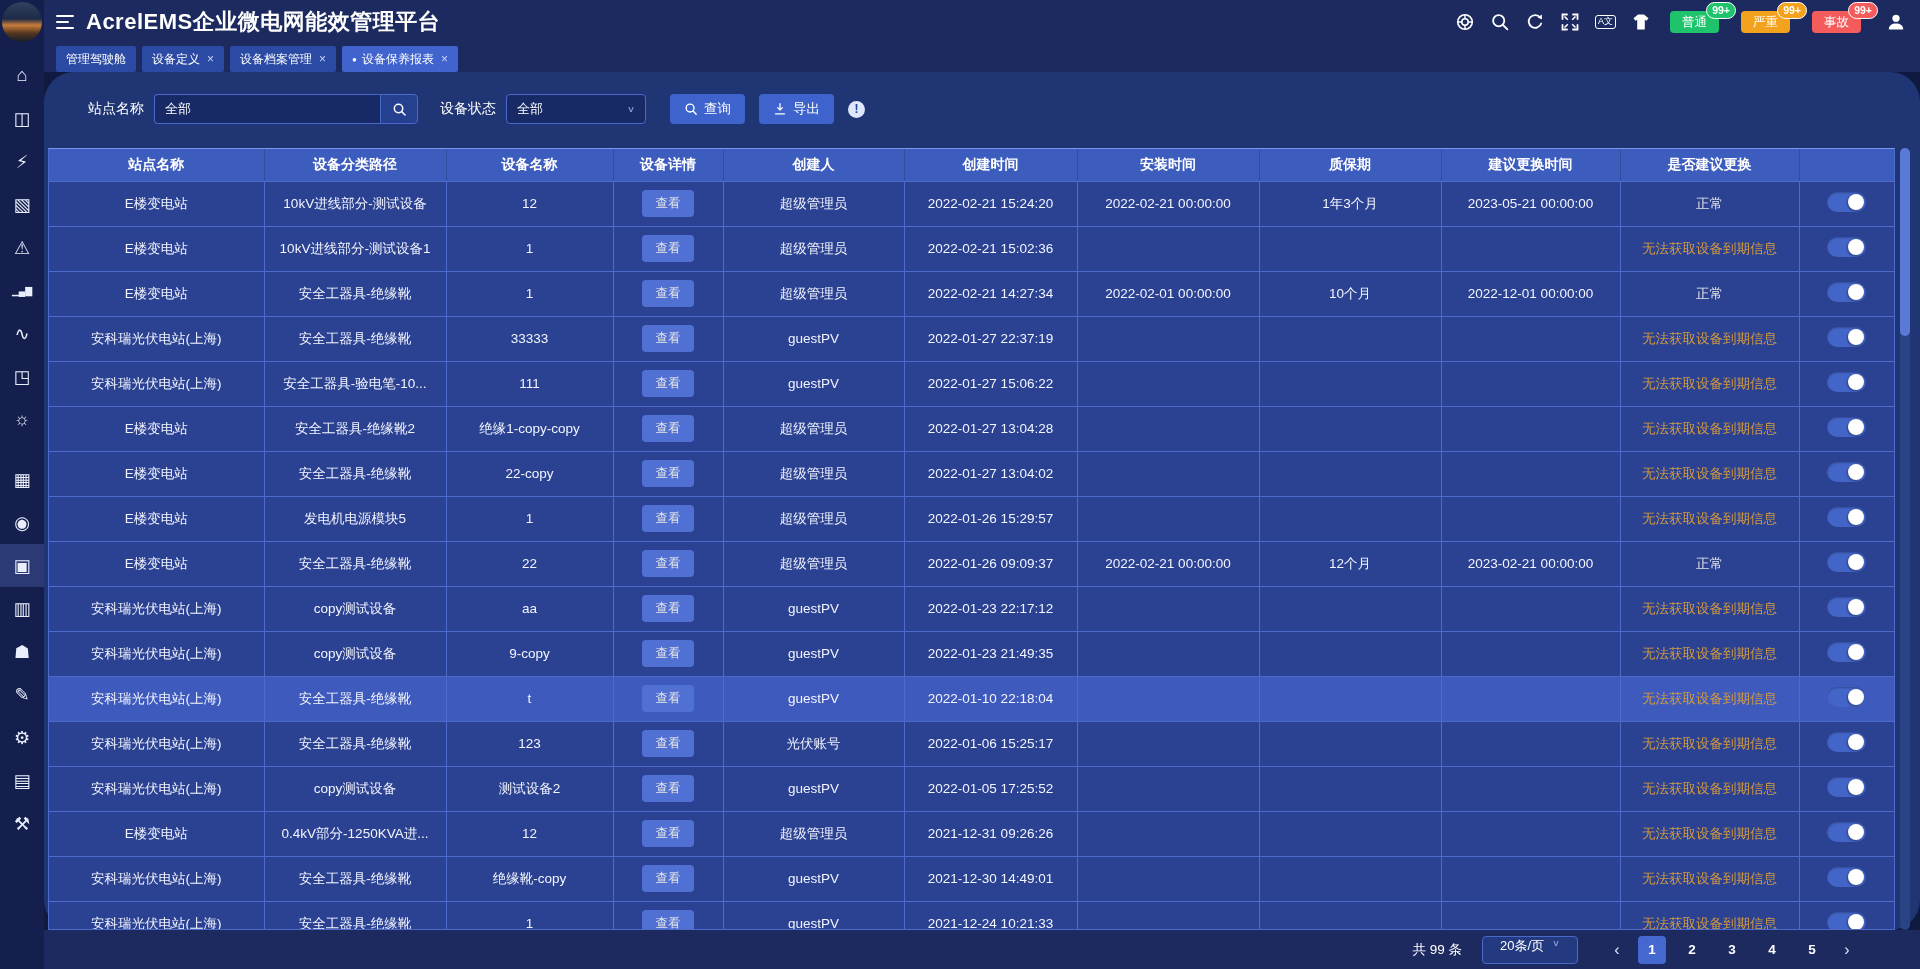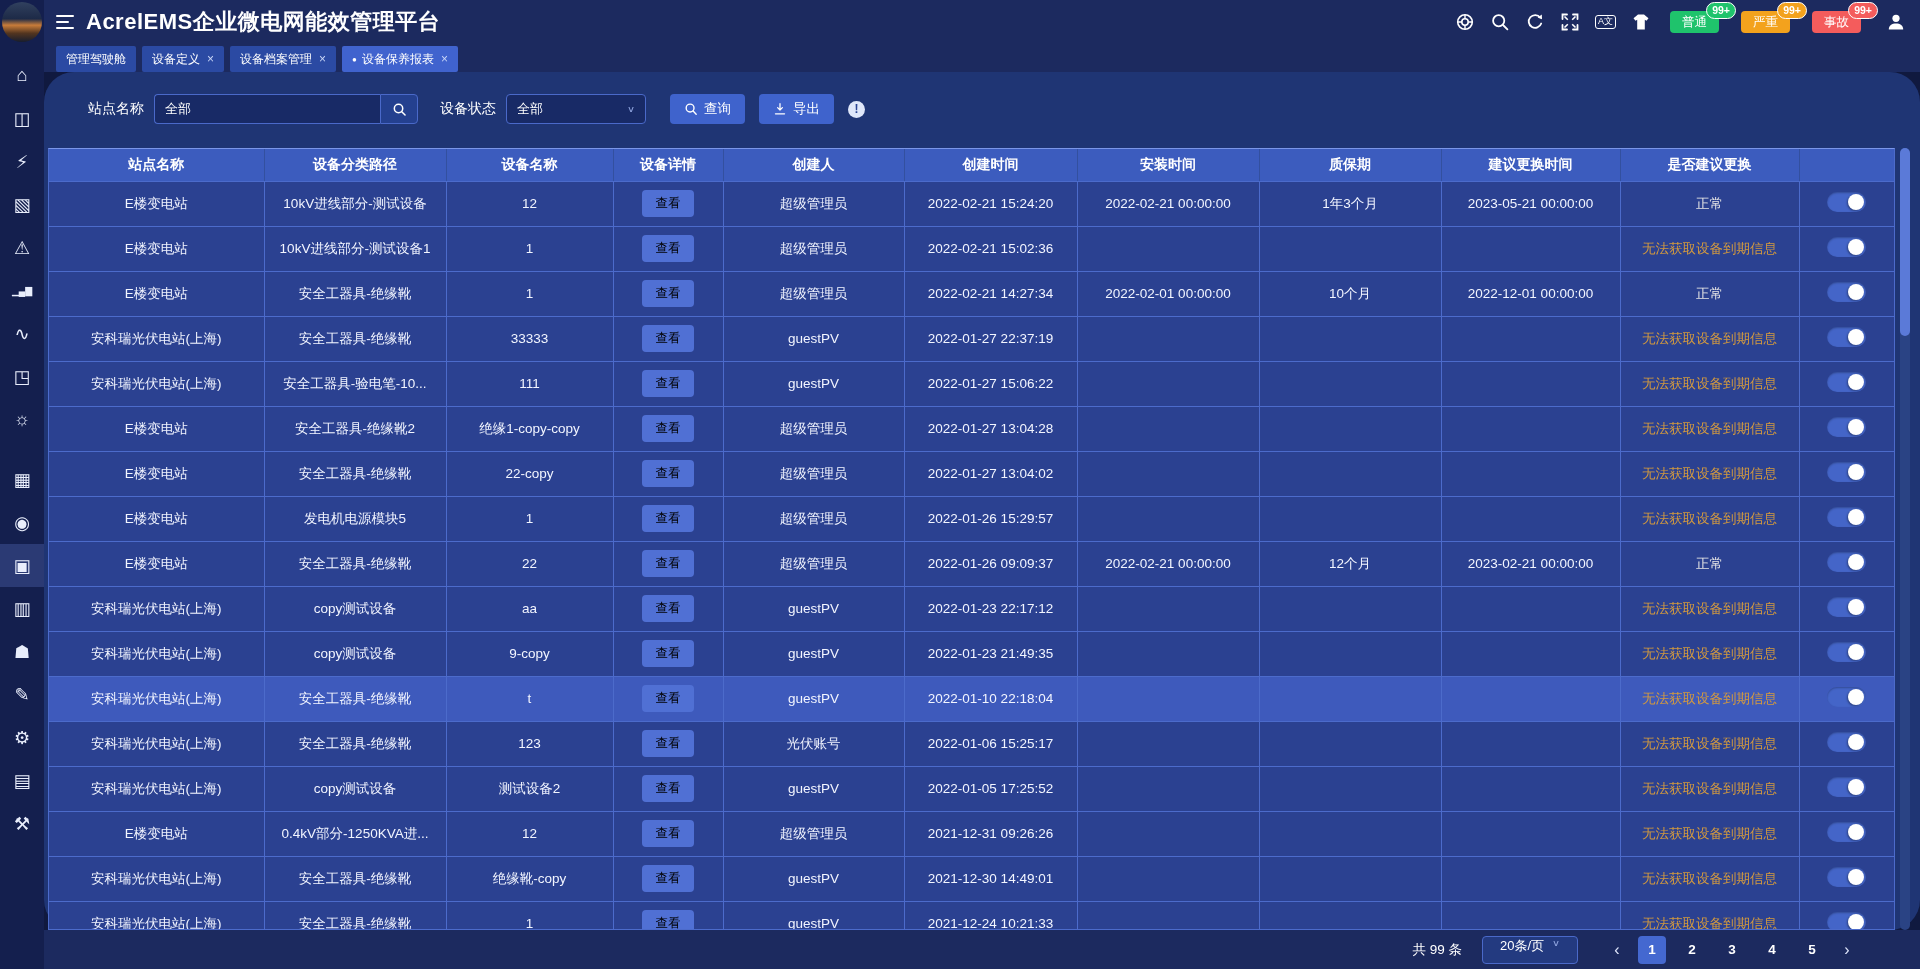--- a/index.html
+++ b/index.html
@@ -56,21 +56,21 @@
   .info-ico { width:17px; height:17px; border-radius:50%; background:#dfe7fa; color:#2a4494; font-size:12px; font-weight:bold; display:flex; align-items:center; justify-content:center; cursor:pointer; }
 
   
   .tablewrap { position:absolute; left:4px; top:76px; width:1847px; height:782px; overflow:hidden; border:1px solid #4c6bcb; border-top:1px solid #7b96e8; }
   table { border-collapse:collapse; table-layout:fixed; width:1845px; }
   th { height:32px; background:#3c5cbe; font-size:14px; font-weight:bold; border-right:1px solid #33509f; border-bottom:1px solid #4c6bcb; }
   th:last-child { border-right:none; }
   td { height:45px; background:#2b4191; border-right:1px solid #4c6bcb; border-bottom:1px solid #4c6bcb; text-align:center; font-size:13.5px; color:#f2f5ff; overflow:hidden; white-space:nowrap; }
   td:last-child { border-right:none; }
   tr.highlight td { background:#3e5abc; }
-  .view-btn { display:inline-flex; align-items:center; justify-content:center; width:52px; height:27px; background:#5070d4; border-radius:4px; font-size:12.5px; color:#000000; cursor:pointer; }
+  .view-btn { display:inline-flex; align-items:center; justify-content:center; width:52px; height:27px; background:#5070d4; border-radius:4px; font-size:12.5px; color:#e5e5e5; cursor:pointer; }
   .status.ok { color:#e5e5e5; }
   .status.warn { color:#d49a3e; }
   .toggle { position:relative; display:inline-block; width:39px; height:20px; border-radius:10px; background:#4465c8; cursor:pointer; box-shadow:inset 0 1px 2px rgba(0,0,0,.25); }
   .toggle .knob { position:absolute; top:2px; right:2px; width:16px; height:16px; border-radius:50%; background:#fff; box-shadow:-1px 1px 2px rgba(0,0,0,.35); }
 
   .vscroll { position:absolute; left:1856px; top:76px; width:10px; height:782px; background:#2a4384; border-radius:5px; cursor:pointer; }
   .vscroll .thumb { position:absolute; top:0; left:0; width:10px; height:188px; background:#5b7ad8; border-radius:5px; }
 
   
   .footer { position:absolute; left:44px; top:930px; width:1876px; height:39px; background:#1c2a5f; display:flex; align-items:center; justify-content:flex-end; padding-right:60px; font-size:13.5px; }

